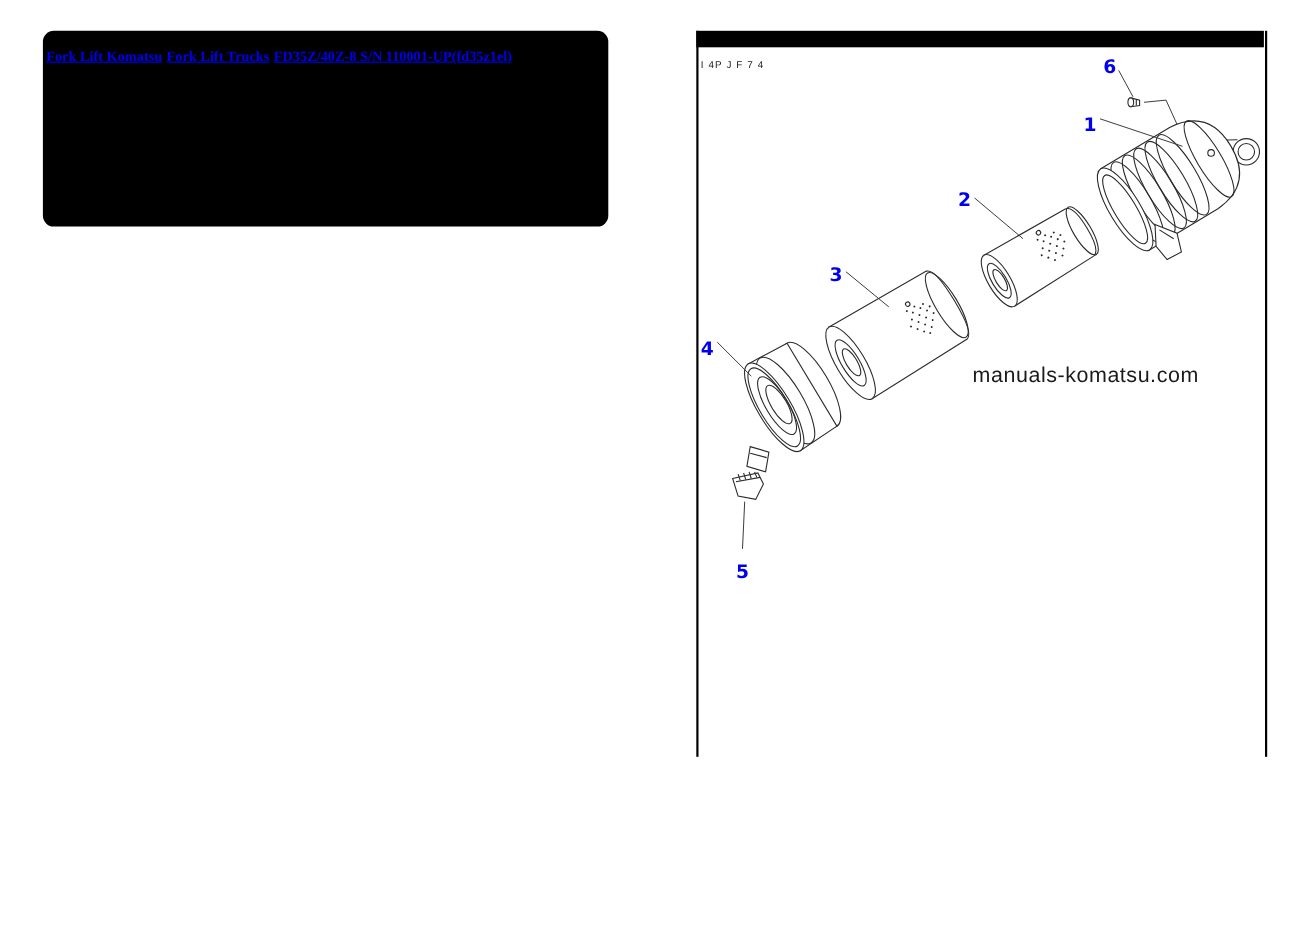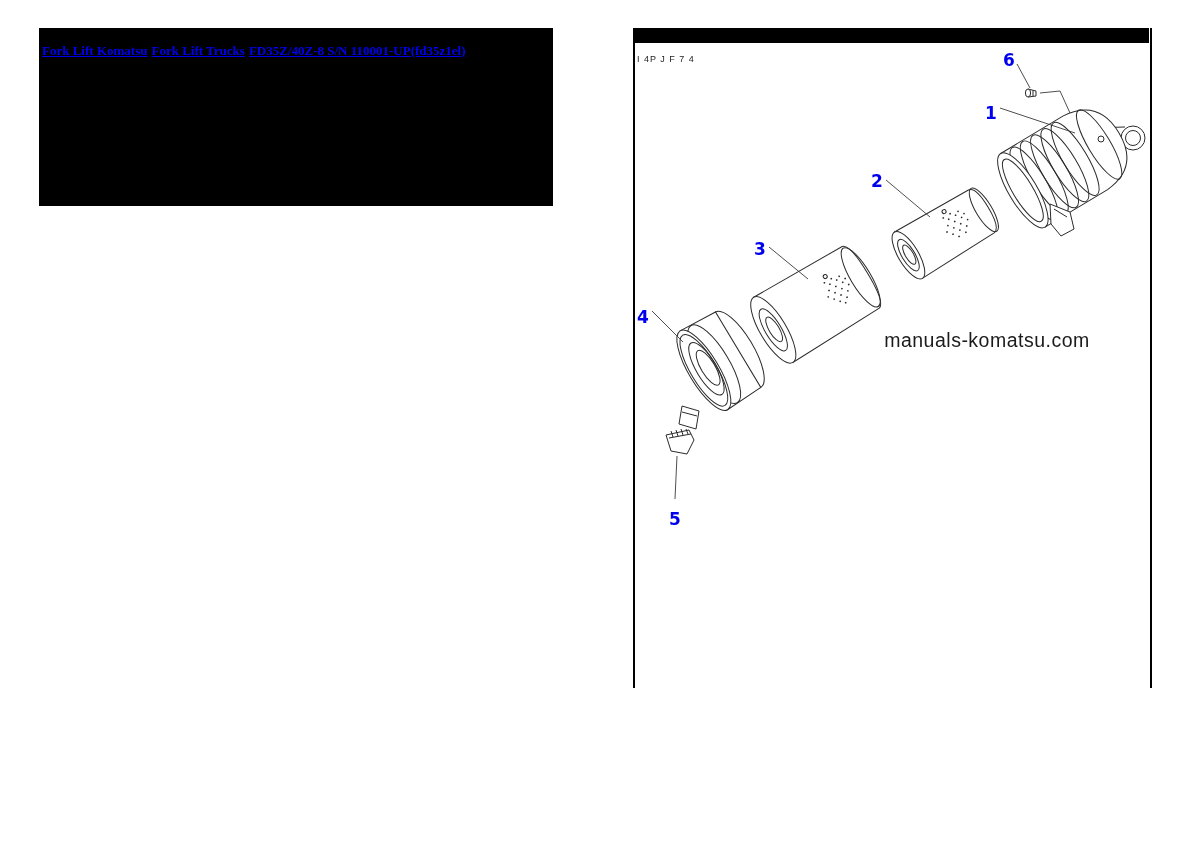--- a/index.html
+++ b/index.html
@@ -2,21 +2,21 @@
 <html><head>
 <meta charset="utf-8">
 <style>
   html,body{margin:0;padding:0;background:#ffffff;}
   body{width:1190px;height:842px;position:relative;overflow:hidden;
        font-family:"Liberation Sans",sans-serif;}
 
   
   .preview-box{
     position:absolute;left:39px;top:28px;width:514px;height:178px;
-    background:#000000;box-sizing:border-box;padding:16px 3px 0 3px;
+    background:#000000;box-sizing:border-box;padding:16px 3px 0 3px;border-radius:10px;
   }
   .breadcrumb{white-space:nowrap;font-family:"Liberation Serif",serif;
     font-size:13px;font-weight:700;line-height:14px;}
   .breadcrumb a{color:#0000ee;text-decoration:underline;margin-right:4px;}
 
   
   .diagram-panel{
     position:absolute;left:633px;top:28px;width:519px;height:660px;
     box-sizing:border-box;border-left:2px solid #000;border-right:2px solid #000;
     background:#ffffff;

